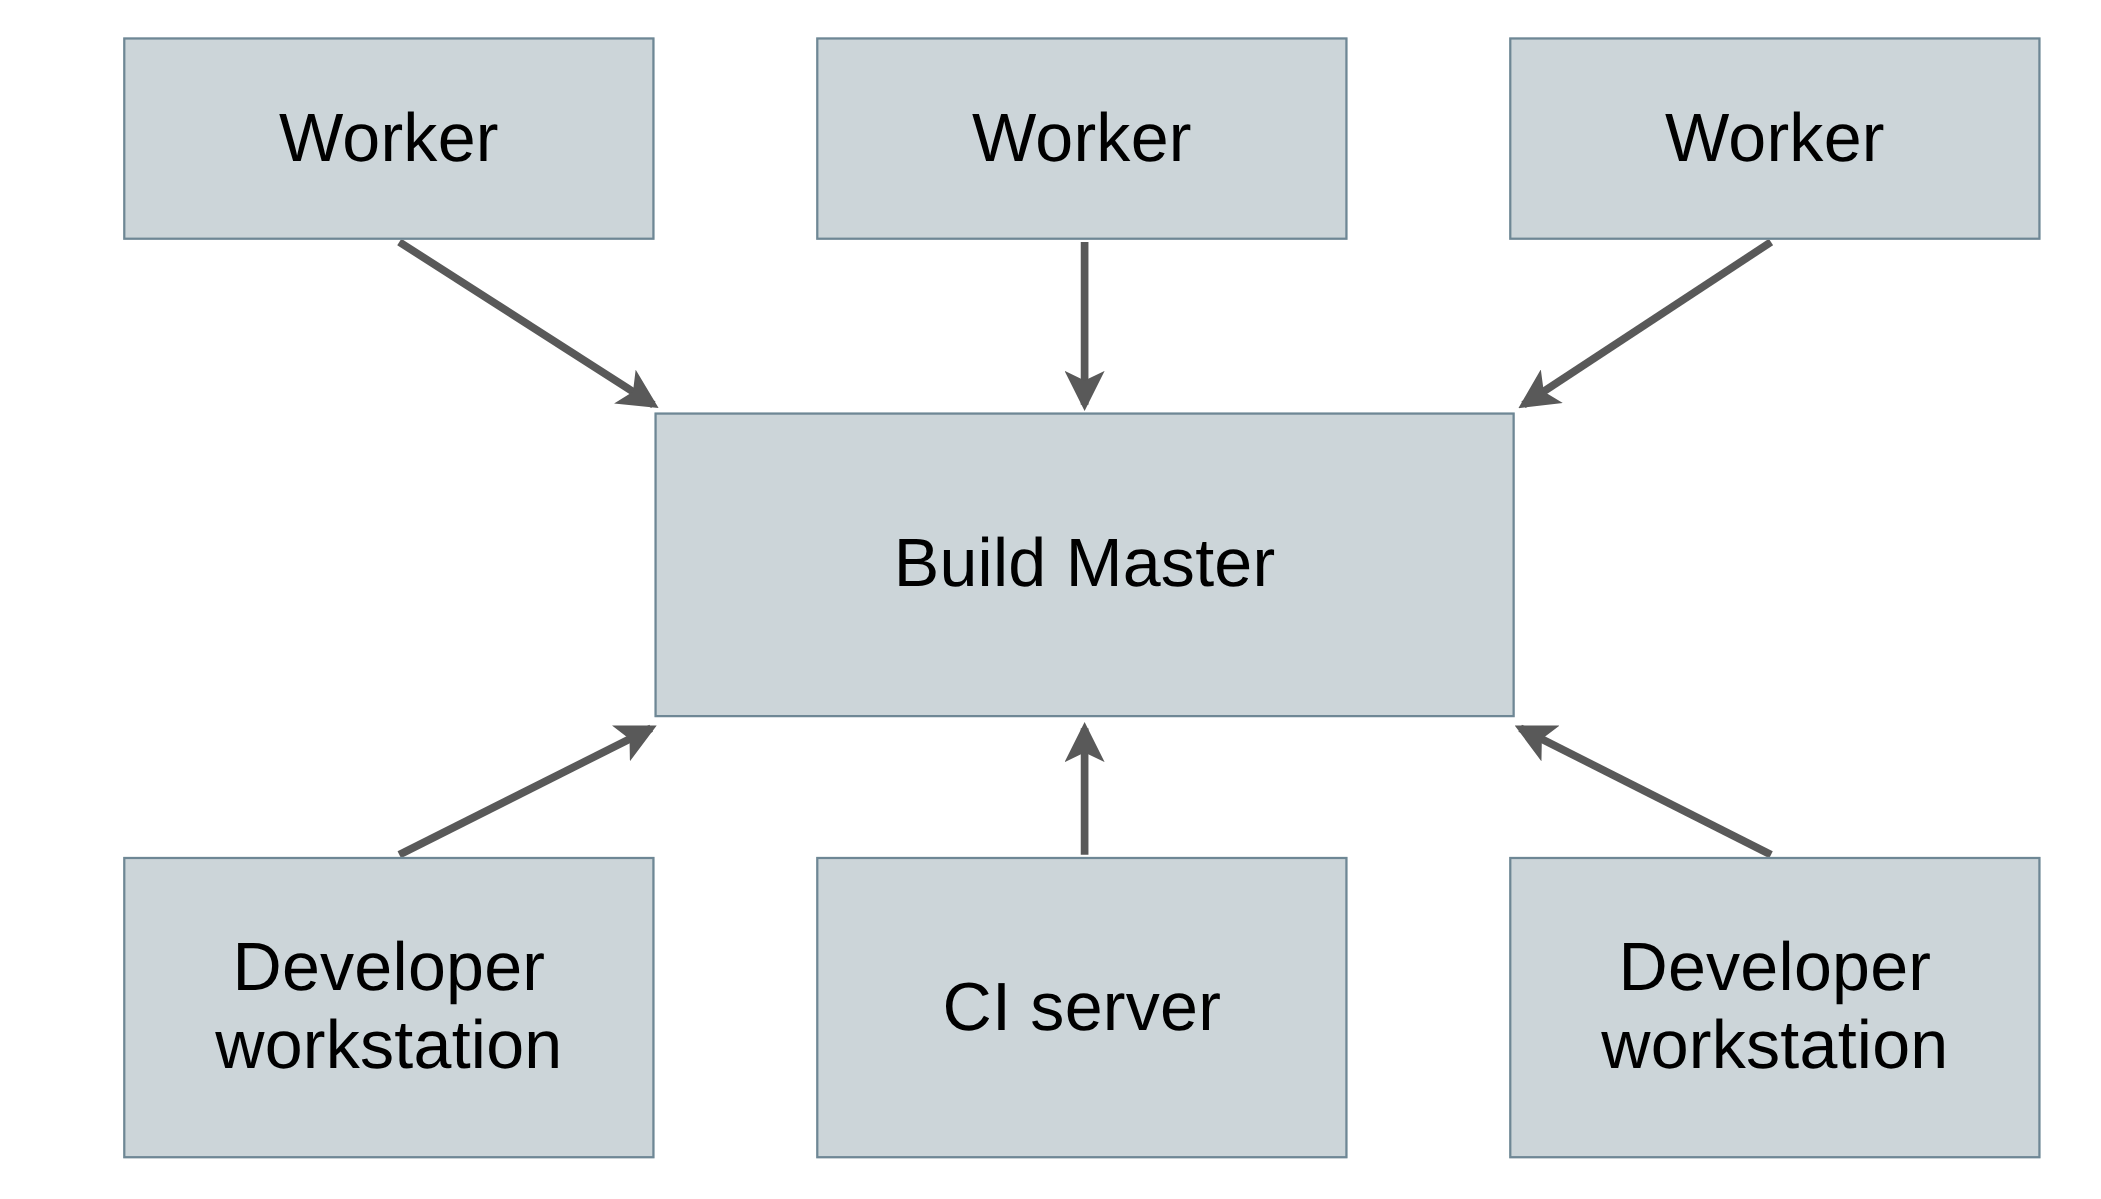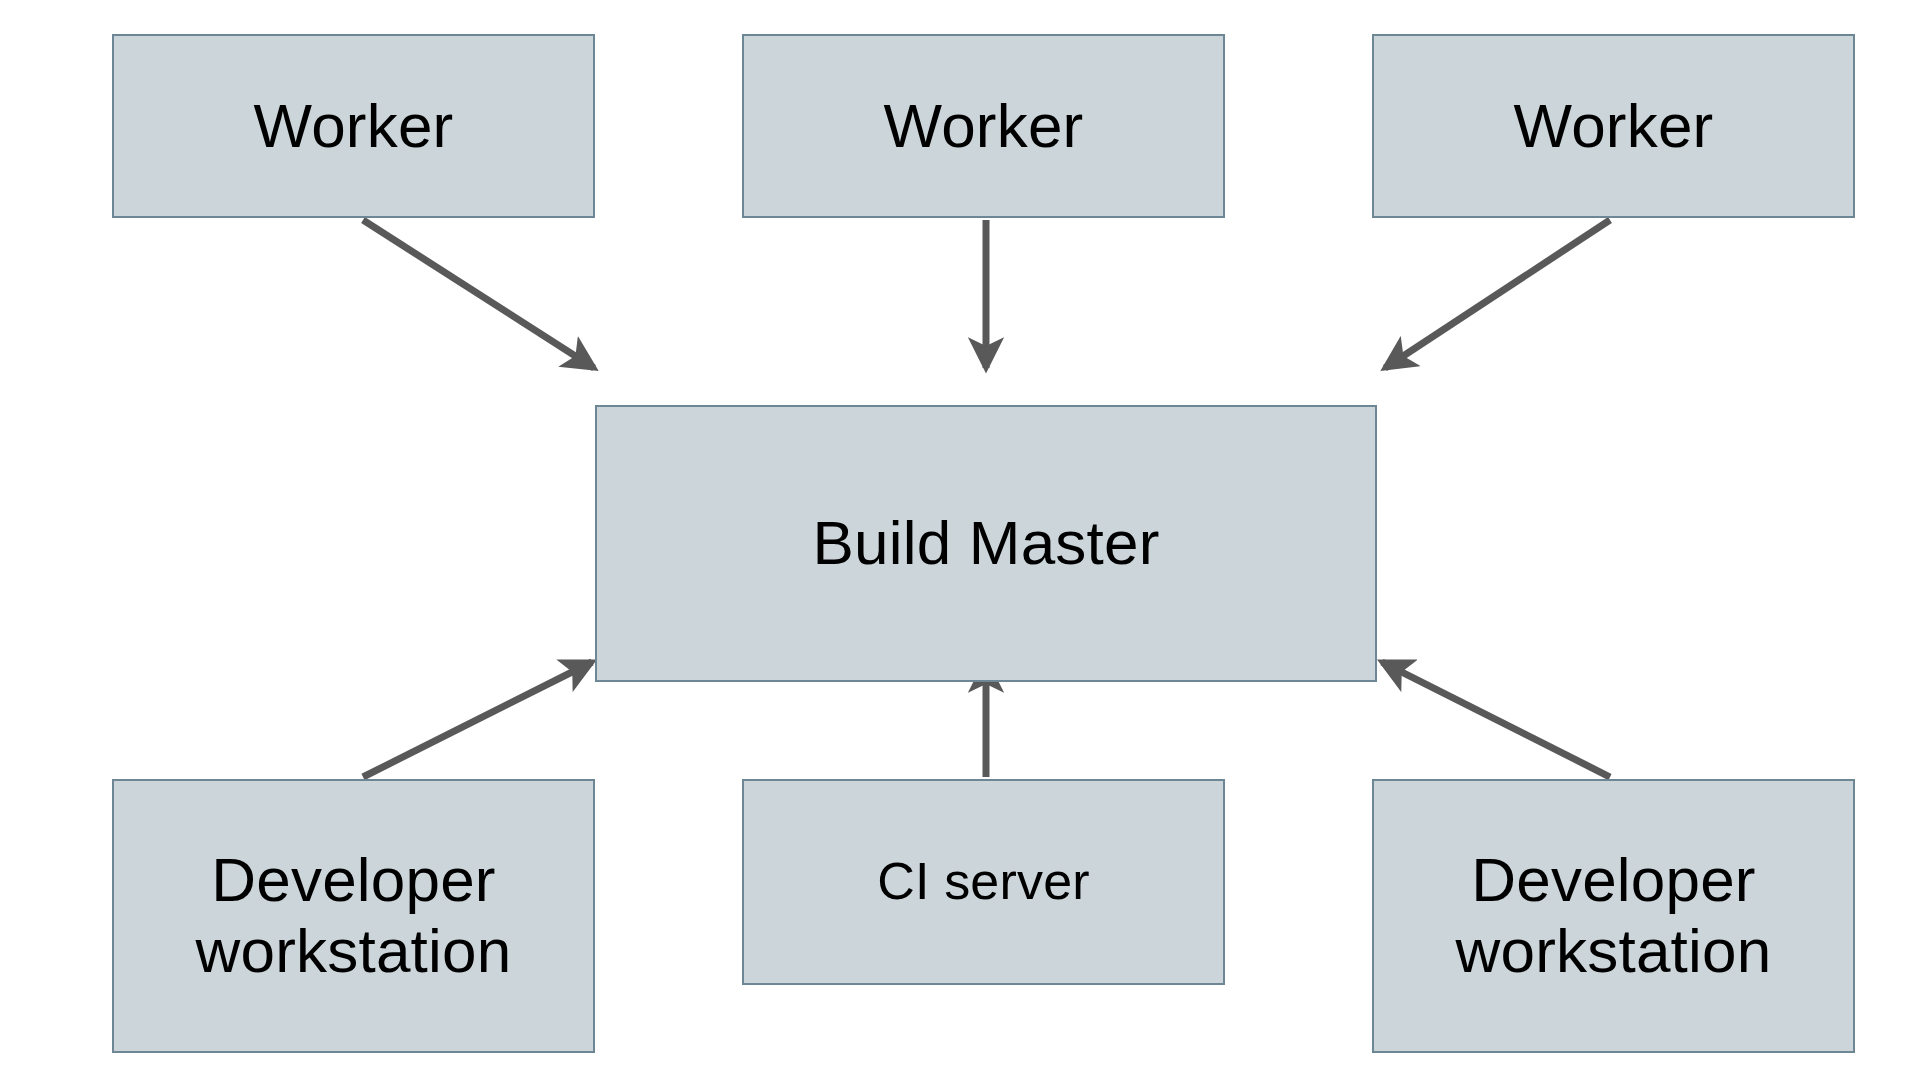--- a/index.html
+++ b/index.html
@@ -46,23 +46,23 @@
   .node-label {
     display: block;
     width: 100%;
     padding: 0 0;
     box-sizing: border-box;
   }
   
   #node-worker-left   { left: 112px;  top: 34px;  width: 483px;  height: 184px; font-size: 62px; }
   #node-worker-center { left: 742px;  top: 34px;  width: 483px;  height: 184px; font-size: 62px; }
   #node-worker-right  { left: 1372px; top: 34px;  width: 483px;  height: 184px; font-size: 62px; }
-  #node-build-master  { left: 595px;  top: 375px; width: 782px;  height: 277px; font-size: 62px; margin-top: 30px; }
+  #node-build-master  { left: 595px;  top: 375px; width: 782px;  height: 277px; font-size: 62px; }
   #node-dev-left      { left: 112px;  top: 779px; width: 483px;  height: 274px; font-size: 62px; }
-  #node-ci-server     { left: 742px;  top: 779px; width: 483px;  height: 206px; font-size: 52px; }
+  #node-ci-server     { left: 742px;  top: 779px; width: 483px;  height: 274px; font-size: 62px; }
   #node-dev-right     { left: 1372px; top: 779px; width: 483px;  height: 274px; font-size: 62px; }
 </style>
 </head>
 <body>
 
 <div id="diagram-canvas">
 
   <svg id="edge-layer" viewBox="0 0 1910 1090" width="1910" height="1090" xmlns="http://www.w3.org/2000/svg">
     <defs>
       <marker id="arrowhead" markerWidth="5.2" markerHeight="5.2" refX="4.4" refY="2.6" orient="auto" markerUnits="strokeWidth">

